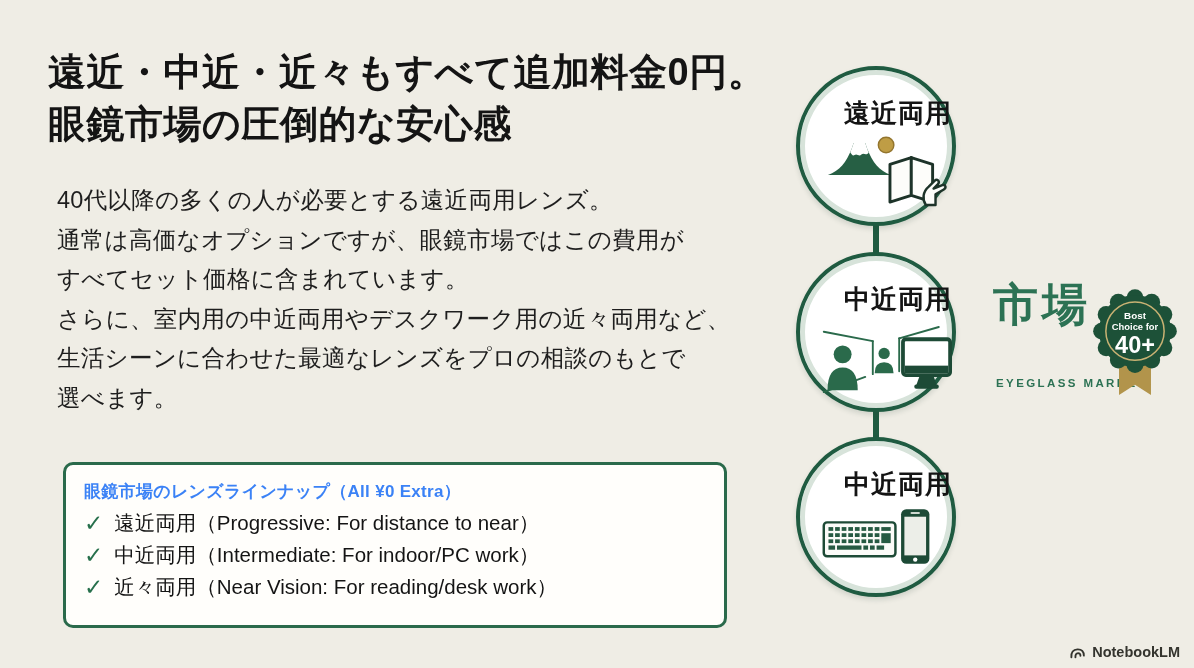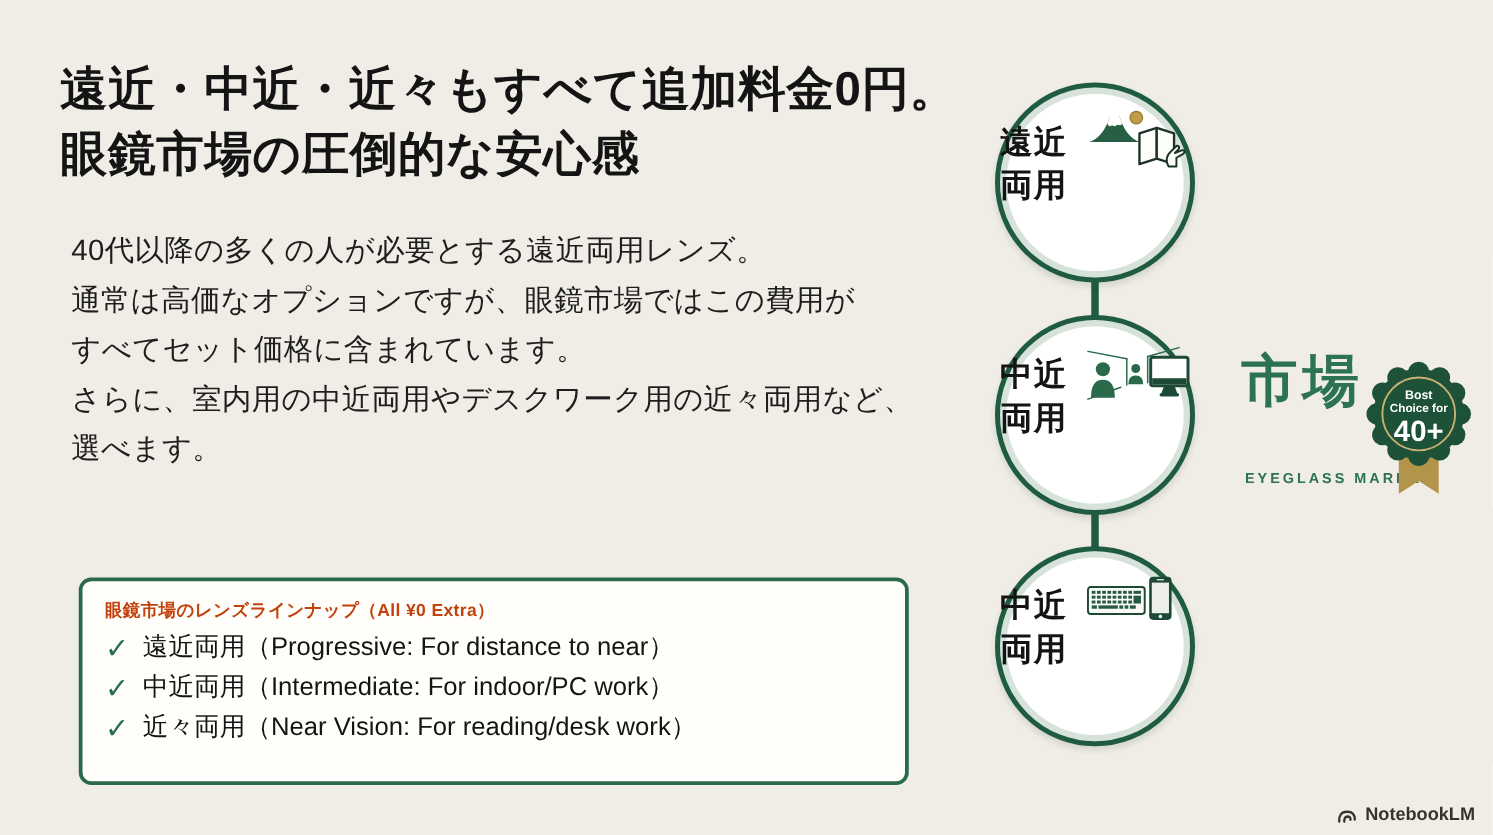--- a/index.html
+++ b/index.html
@@ -33,23 +33,23 @@
     position: absolute;
     left: 63px; top: 462px;
     width: 664px; height: 166px;
     box-sizing: border-box;
     background: #fffefb;
     border: 3px solid #2a6a4b;
     border-radius: 10px;
     padding: 15px 18px 0 18px;
   }
   .lineup-title {
-    font-size: 14px;
-    font-weight: 800;
-    color: #c2410c;
+    font-size: 17px;
+    font-weight: 800;
+    color: #3b82f6;
     letter-spacing: 0.3px;
   }
   .lineup-item {
     display: flex;
     align-items: center;
     gap: 11px;
     margin-top: 8px;
     font-size: 20.5px;
     color: #141414;
     line-height: 24px;
@@ -64,22 +64,22 @@
   .lens-circle {
     position: absolute;
     left: 796px;
     width: 160px; height: 160px;
     box-sizing: border-box;
     background: #ffffff;
     border: 4.5px solid #1f5b41;
     border-radius: 50%;
     box-shadow: inset 0 0 0 5px #d7e3da, 0 3px 5px rgba(40,70,55,0.15);
     display: flex;
-    flex-direction: row;
-    align-items: flex-start;
+    flex-direction: column;
+    align-items: flex-end;
   }
   .lens-circle.c1 { top: 66px; }
   .lens-circle.c2 { top: 252px; }
   .lens-circle.c3 { top: 437px; }
   .circle-label {
     margin-top: 26px;
     font-size: 26px;
     font-weight: 800;
     color: #141414;
     letter-spacing: 1px;
@@ -133,20 +133,21 @@
   <div class="title">
     <div>遠近・中近・近々もすべて追加料金0円。</div>
     <div>眼鏡市場の圧倒的な安心感</div>
   </div>
 
   <div class="body-text">
     <div>40代以降の多くの人が必要とする遠近両用レンズ。</div>
     <div>通常は高価なオプションですが、眼鏡市場ではこの費用が</div>
     <div>すべてセット価格に含まれています。</div>
     <div>さらに、室内用の中近両用やデスクワーク用の近々両用など、</div>
+    <div>生活シーンに合わせた最適なレンズをプロの相談のもとで</div>
     <div>選べます。</div>
   </div>
 
   <div class="lineup-box">
     <div class="lineup-title">眼鏡市場のレンズラインナップ（All ¥0 Extra）</div>
     <div class="lineup-item">
       <span class="check">✓</span>
       <span>遠近両用（Progressive: For distance to near）</span>
     </div>
     <div class="lineup-item">

